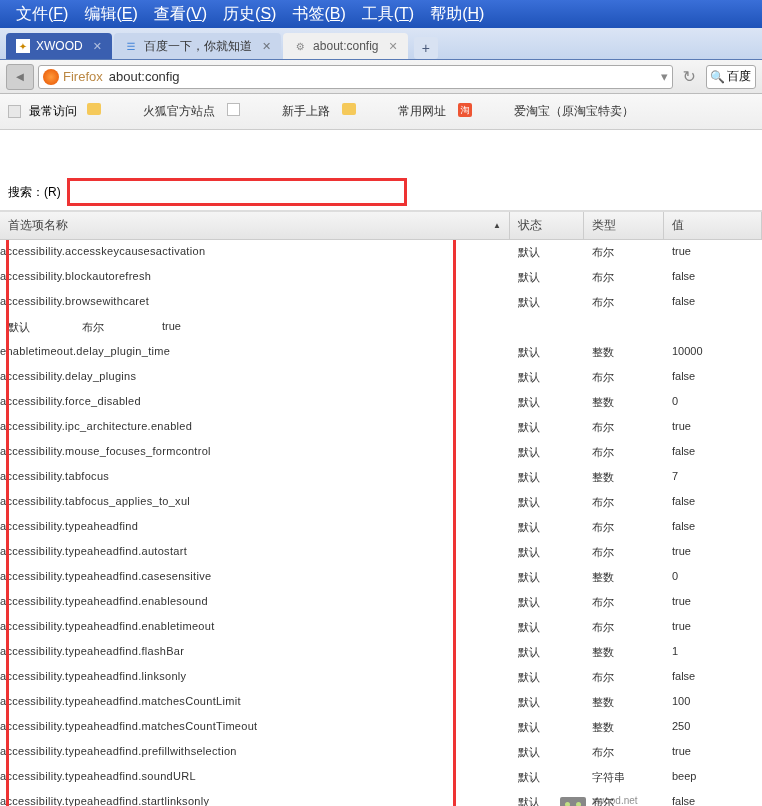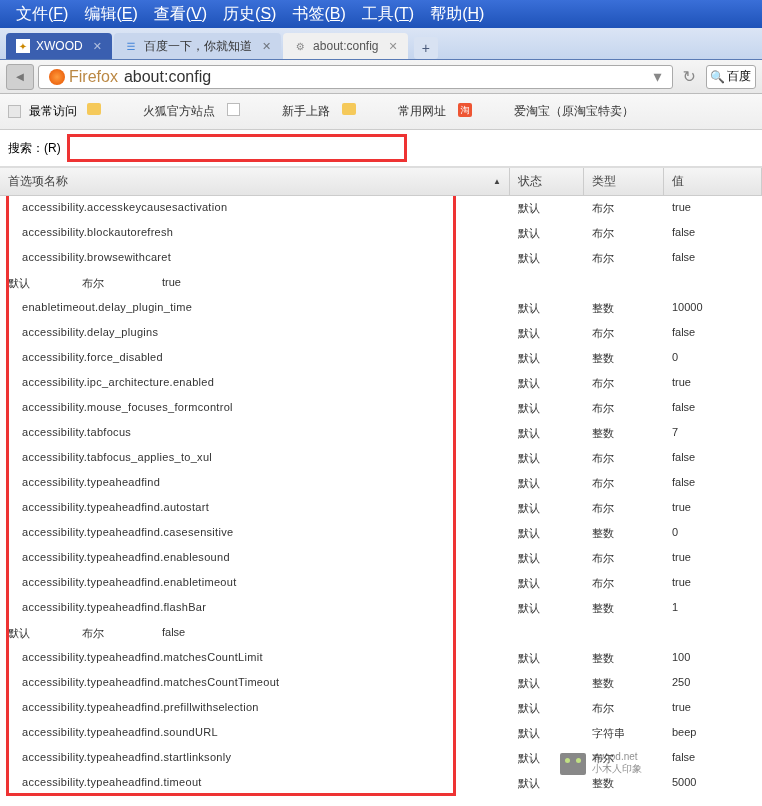--- a/index.html
+++ b/index.html
@@ -13,51 +13,51 @@
 .tab { height:26px; display:flex; align-items:center; padding:0 10px; font-size:12px; border-radius:4px 4px 0 0; margin-right:2px; cursor:pointer; position:relative; }
 .tab.active { background:#3a5fb0; color:#fff; }
 .tab.inactive { background:#c8d6ed; color:#333; }
 .tab.light { background:#f0f0f0; color:#555; }
 .tab-icon { width:14px; height:14px; margin-right:6px; display:inline-flex; align-items:center; justify-content:center; font-size:10px; }
 .tab-close { margin-left:10px; font-size:11px; opacity:0.6; cursor:pointer; }
 .newtab { width:24px; height:22px; background:#d8e2f2; border-radius:3px; display:flex; align-items:center; justify-content:center; color:#4a5a7a; font-size:14px; margin-left:4px; cursor:pointer; }
 
 .urlbar-row { background:linear-gradient(#f5f5f5,#e8e8e8); height:34px; display:flex; align-items:center; padding:0 6px; border-bottom:1px solid #bbb; gap:4px; }
 .nav-btn { width:28px; height:26px; background:#d0d0d0; border:1px solid #aaa; border-radius:3px; display:flex; align-items:center; justify-content:center; color:#777; cursor:pointer; font-size:13px; }
-.urlbar { flex:1; height:24px; background:#fff; border:1px solid #aaa; border-radius:3px; display:flex; align-items:center; padding:0 10px; font-size:16px; }
+.urlbar { flex:1; height:24px; background:#fff; border:1px solid #aaa; border-radius:3px; display:flex; align-items:center; padding:0 4px; font-size:13px; }
 .ff-icon { width:16px; height:16px; background:radial-gradient(circle,#ff9a3c,#e65100); border-radius:50%; margin-right:4px; }
 .id-label { color:#b84; margin-right:6px; }
 .url-text { color:#333; }
 .url-drop { margin-left:auto; color:#888; cursor:pointer; }
 .reload { color:#888; cursor:pointer; padding:0 6px; }
 .searchbar { width:50px; height:24px; border:1px solid #aaa; border-radius:3px; display:flex; align-items:center; padding:0 4px; font-size:12px; background:#fff; }
 .mag { width:14px; height:14px; margin-right:2px; display:inline-flex; align-items:center; justify-content:center; color:#4680c8; }
 
 .bookmarks { background:linear-gradient(#f8f8f8,#eee); height:36px; display:flex; align-items:center; padding:0 8px; border-bottom:1px solid #ccc; font-size:12px; gap:4px; }
 .bm-item { display:flex; align-items:flex-start; padding:0 6px; cursor:pointer; color:#333;gap:38px; }
 .folder-icon { width:14px; height:12px; background:#f5c95a; border-radius:2px; margin-right:4px; }
 .page-icon { width:13px; height:13px; border:1px solid #bbb; background:#fff; margin-right:4px; }
 .tao-icon { width:14px; height:14px; background:#e53; color:#fff; font-size:9px; display:flex; align-items:center; justify-content:center; margin-right:4px; border-radius:2px; }
 
-.search-row { display:flex; align-items:center; padding:4px 8px; border-bottom:1px solid #ddd; font-size:12px; }
+.search-row { display:flex; align-items:center; padding:4px 8px; border-bottom:1px solid #ddd; font-size:12px;margin-top:44px; }
 .search-label { margin-right:6px; }
 .search-box { width:340px; height:28px; border:3px solid #e33; padding:0 6px; font-size:12px; }
 
 .headers { display:flex; background:linear-gradient(#f5f5f5,#e5e5e5); border-top:1px solid #ddd; border-bottom:1px solid #ccc; font-size:12px; color:#444; }
 .hcol { padding:5px 8px; border-right:1px solid #ccc; }
 .hcol.name { flex:0 0 510px; display:flex; align-items:center; }
 .hcol.sort::after { content:"▲"; font-size:8px; margin-left:auto; }
 .hcol.status { flex:0 0 74px; }
 .hcol.type { flex:0 0 80px; }
 .hcol.value { flex:1; }
 
 .rows { position:relative; }
 .red-box { position:absolute; left:6px; top:0; width:450px; height:100%; border:3px solid #e33; border-top:none; pointer-events:none; }
 .row { display:flex; font-size:11px; color:#333; padding:5px 0; }
-.row .c-name { flex:0 0 510px; padding-left:22px; letter-spacing:0.3px; }
+.row .c-name { flex:0 0 510px; padding-left:0; letter-spacing:0.3px; }
 .row .c-status { flex:0 0 74px; padding-left:8px; }
 .row .c-type { flex:0 0 80px; padding-left:8px; }
 .row .c-value { flex:1; padding-left:8px; }
 
 .watermark { position:absolute; right:120px; bottom:20px; opacity:0.6; font-size:10px; color:#444; display:flex; align-items:center; gap:6px; pointer-events:none; }
 .wm-robot { width:26px; height:22px; background:#3a3a3a; border-radius:2px; position:relative; }
 .wm-robot::before { content:""; position:absolute; top:5px; left:5px; width:5px; height:5px; background:#9c3; border-radius:50%; box-shadow:11px 0 #9c3; }
 </style>
 </head>
 <body>
@@ -247,20 +247,21 @@
       <div class="c-type">布尔</div>
       <div class="c-value">true</div>
     </div>
     <div class="row">
       <div class="c-name">accessibility.typeaheadfind.flashBar</div>
       <div class="c-status">默认</div>
       <div class="c-type">整数</div>
       <div class="c-value">1</div>
     </div>
     <div class="row">
+      <div class="c-name">accessibility.typeaheadfind.linksonly</div>
       <div class="c-status">默认</div>
       <div class="c-type">布尔</div>
       <div class="c-value">false</div>
     </div>
     <div class="row">
       <div class="c-name">accessibility.typeaheadfind.matchesCountLimit</div>
       <div class="c-status">默认</div>
       <div class="c-type">整数</div>
       <div class="c-value">100</div>
     </div>

